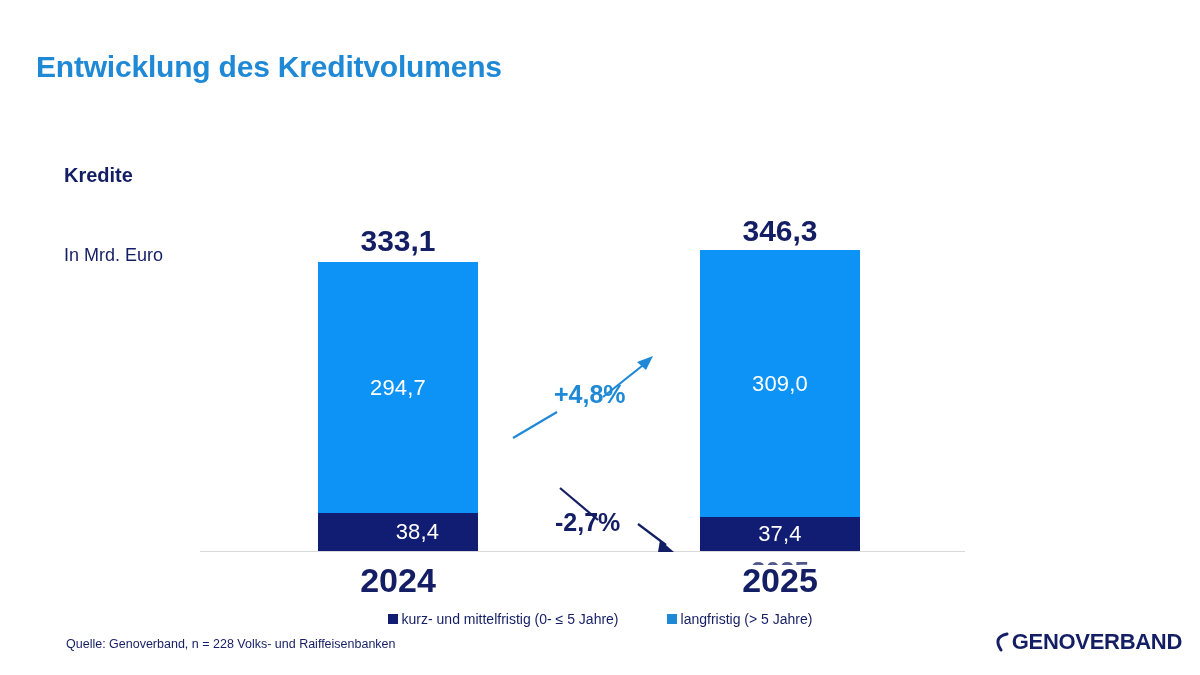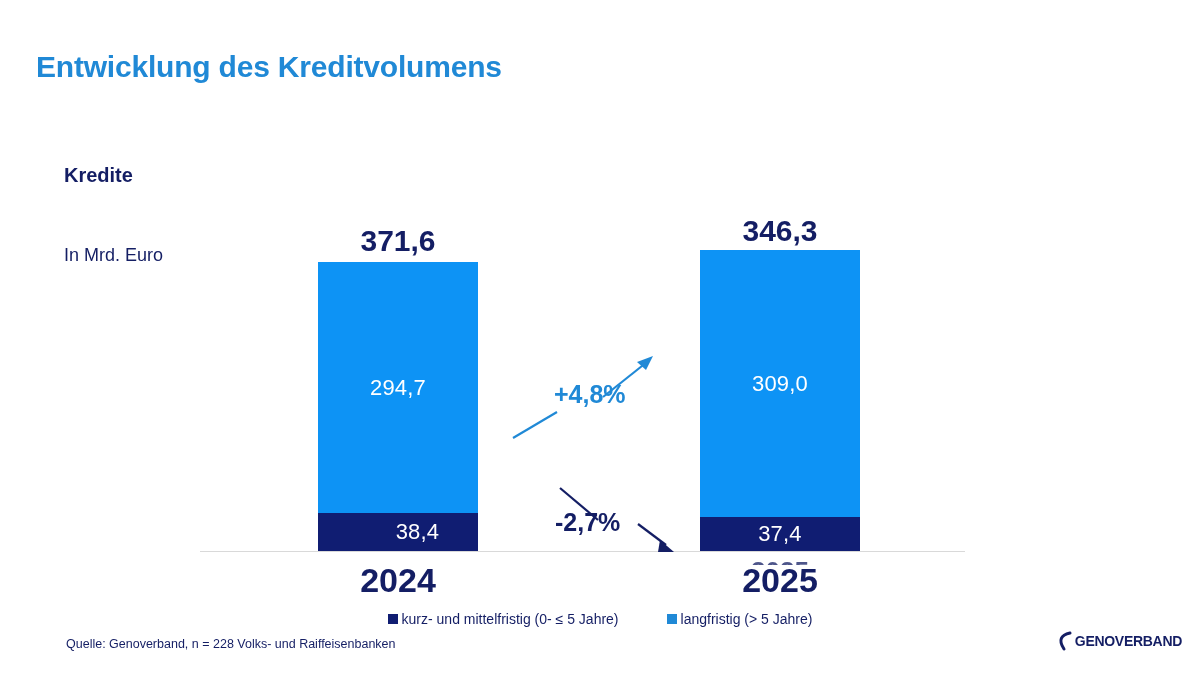--- a/index.html
+++ b/index.html
@@ -185,41 +185,41 @@
     right: 18px;
     top: 629px;
     display: flex;
     align-items: center;
     gap: 2px;
   }
   .logo-mark {
     display: block;
   }
   .logo-text {
-    font-size: 14px;
+    font-size: 22px;
     font-weight: bold;
     color: #141e64;
     letter-spacing: -0.3px;
   }
 </style>
 </head>
 <body>
 
 <div class="slide">
 
   <div class="slide-title">Entwicklung des Kreditvolumens</div>
 
   <div class="chart-heading">Kredite</div>
   <div class="chart-subheading">In Mrd. Euro</div>
 
   <div class="plot">
 
     <div class="axis-line"></div>
 
-    <div class="bar-total" style="left:283px; top:224px;">371,6</div>
+    <div class="bar-total" style="left:283px; top:224px;">333,1</div>
 
     <div class="bar" style="left:318px; top:262px; height:289px;">
       <div class="seg seg-long" style="top:0px; height:251px;">
         <span class="seg-label">294,7</span>
       </div>
       <div class="seg seg-short" style="top:251px; height:38px;padding-left:39px;">
         <span class="seg-label">38,4</span>
       </div>
     </div>
 

